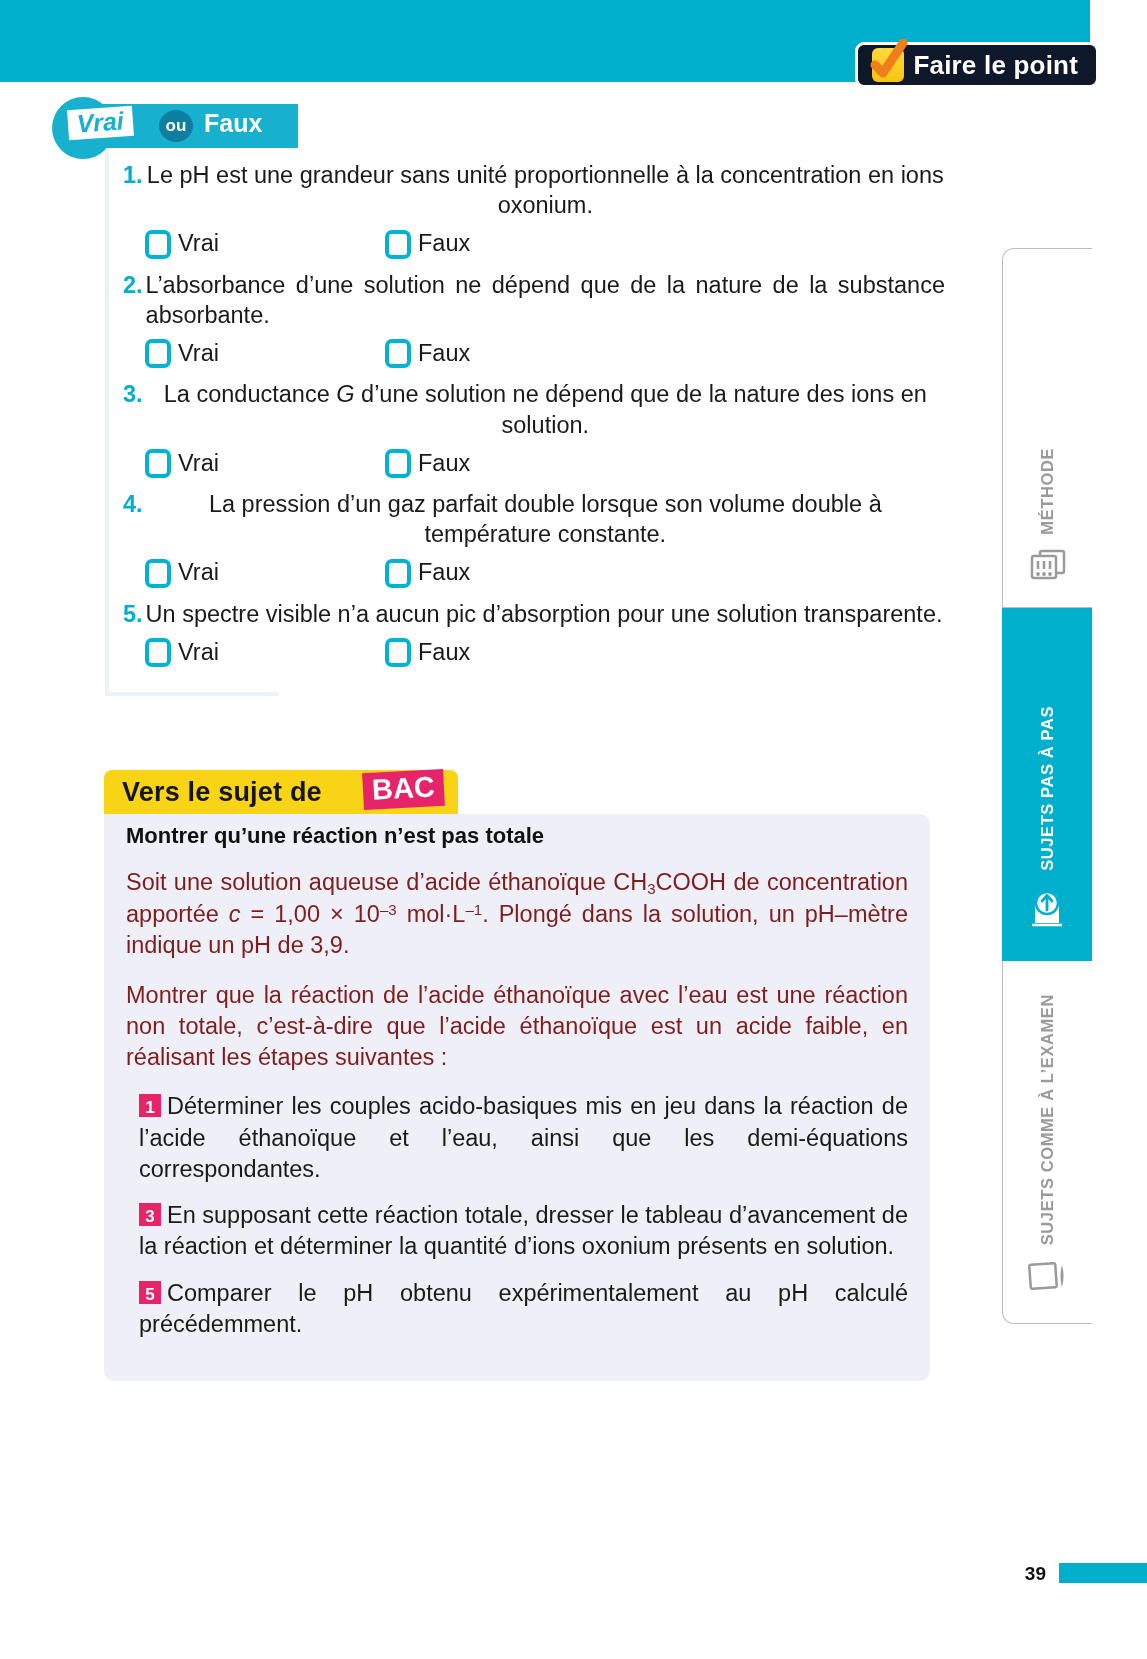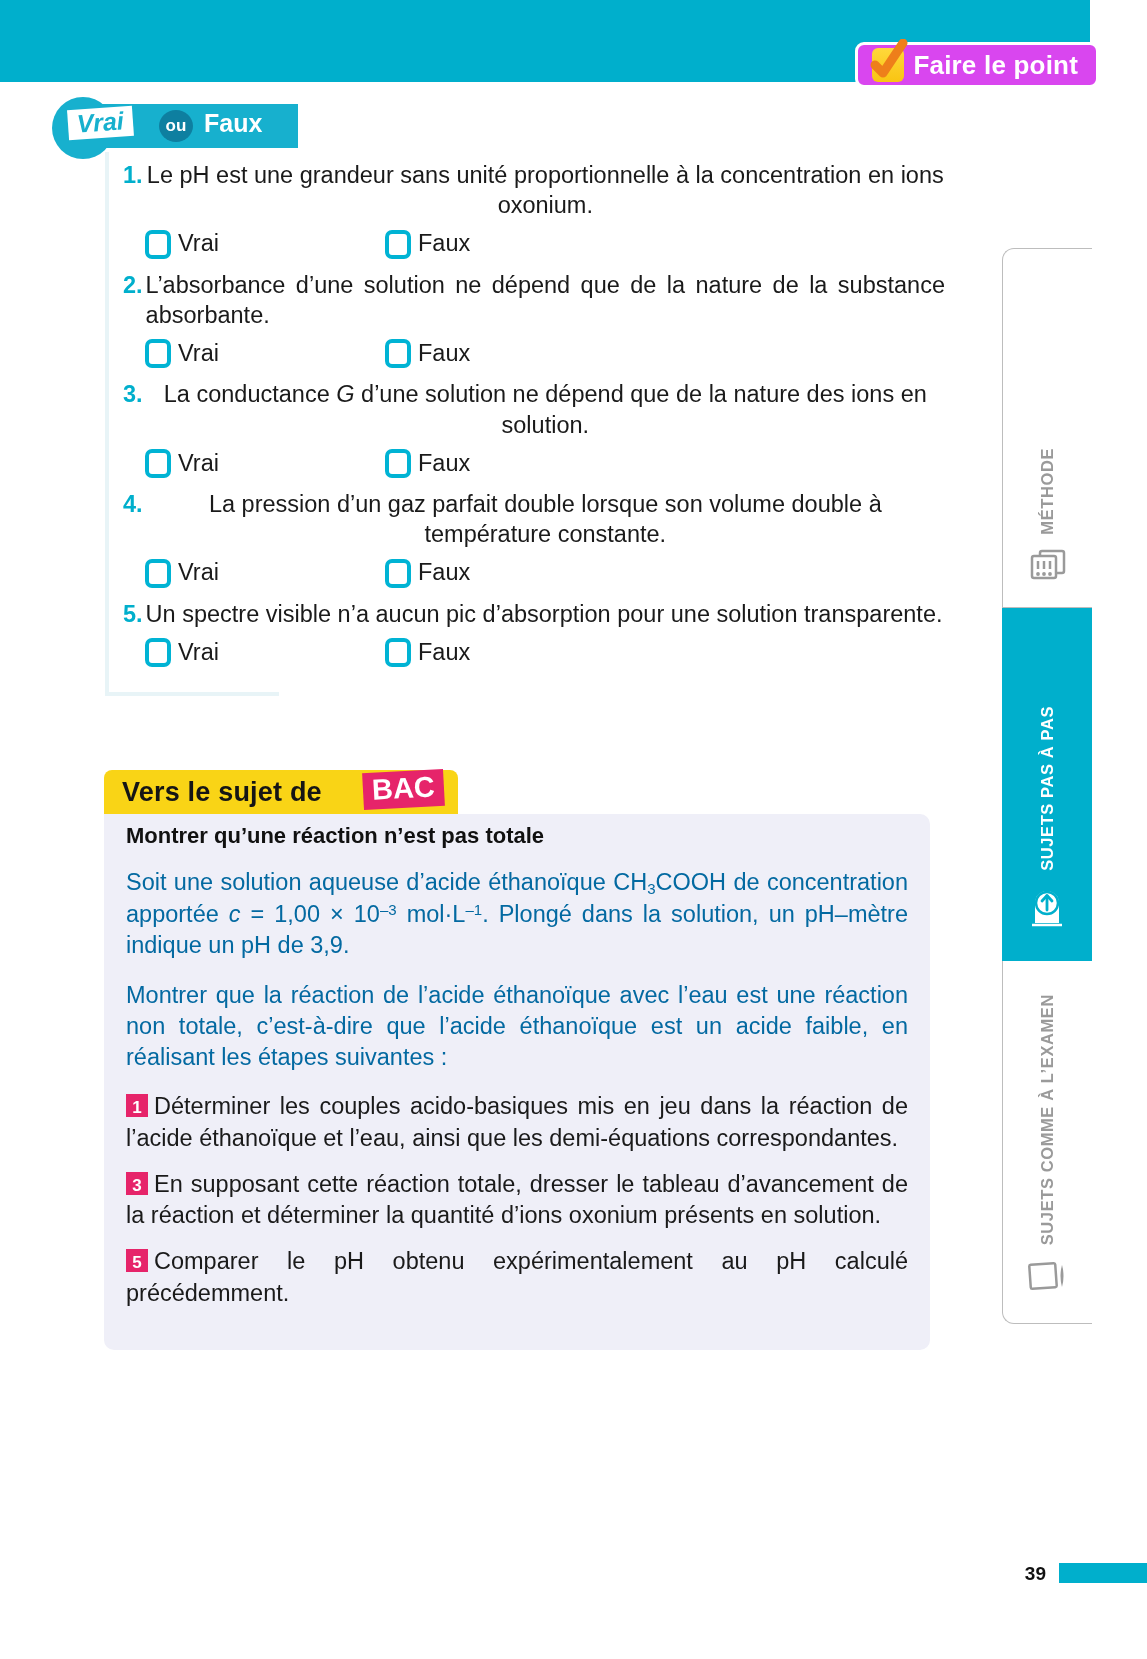--- a/index.html
+++ b/index.html
@@ -12,21 +12,21 @@
   }
 
   
   .top-band{
     position:absolute; left:0; top:0; width:1090px; height:82px;
     background:#00AFCC;
   }
   .faire-badge{
     position:absolute; right:48px; top:42px;
     height:46px; display:flex; align-items:center; gap:9px;
-    background:#d946ef; border:3px solid #ffffff;
+    background:#0f172a; border:3px solid #ffffff;
     border-radius:9px; padding:0 18px 0 14px;
     z-index:5;
   }
   .faire-badge .label{
     color:#ffffff; font-size:26px; font-weight:700; letter-spacing:.2px;
     white-space:nowrap; line-height:1;
   }
   .check-tile{
     position:relative; width:32px; height:34px; flex:0 0 auto;
     background:linear-gradient(#FFD83B,#F9C412);
@@ -119,30 +119,30 @@
   .bac-box{
     position:absolute; left:104px; top:814px; width:826px;
     background:#EFEFF8; border-radius:0 10px 10px 10px;
     padding:7px 22px 26px 22px;
   }
   .bac-title{
     font-size:22px; font-weight:700; color:#111111;
     margin:2px 0 18px 0; line-height:1.2;
   }
   .bac-p{
-    font-size:23.5px; color:#0369a1; line-height:1.33;
+    font-size:23.5px; color:#7f1d1d; line-height:1.33;
     text-align:justify; margin:0 0 18px 0;
   }
   .bac-p i{ font-style:italic; }
   .bac-p sub{ font-size:.64em; vertical-align:-0.25em; }
   .bac-p sup{ font-size:.64em; vertical-align:0.45em; }
 
   .step{
     font-size:23.5px; color:#1a1a1a; line-height:1.33;
-    text-align:justify; margin:0 0 15px 0;
+    text-align:justify; margin:0 0 15px 13px;
   }
   .step-num{
     display:inline-block; background:#E6246A; color:#ffffff;
     font-size:17px; font-weight:700; line-height:1;
     width:22px; height:23px; text-align:center; padding-top:5px;
     margin-right:6px; vertical-align:1px;
   }
 
   
   .tabs{

